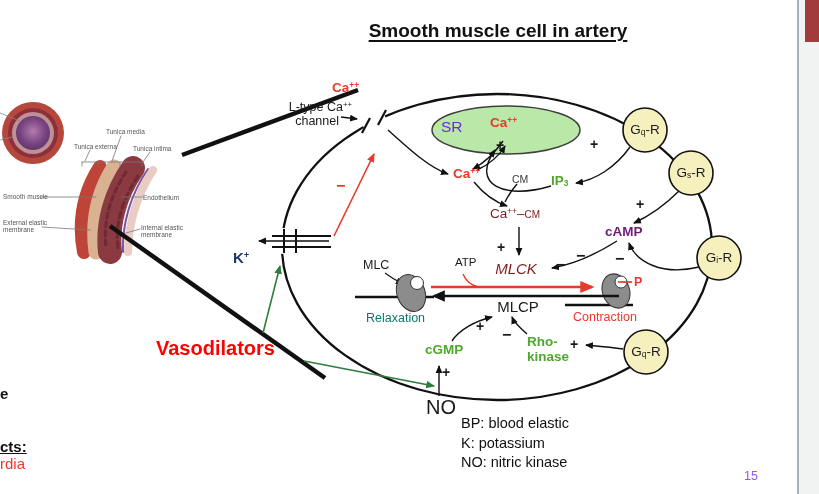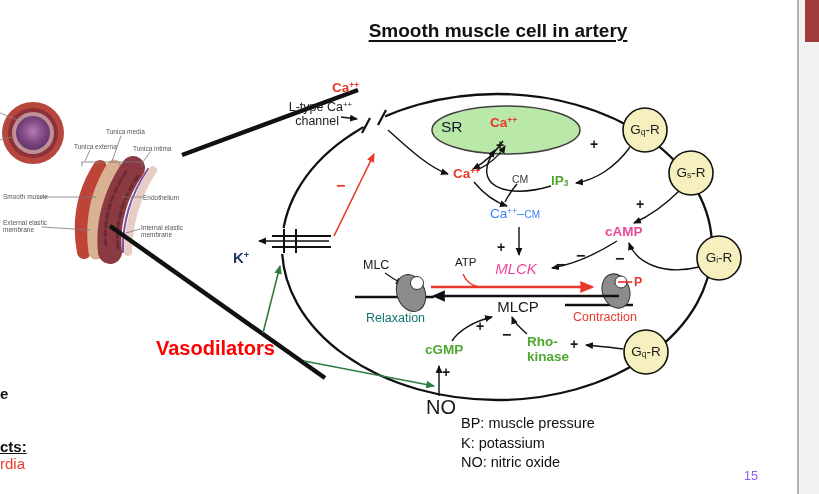--- a/index.html
+++ b/index.html
@@ -150,38 +150,38 @@
       <circle cx="646" cy="352" r="22"></circle>
     </g>
   </svg>
 
   <div id="title">Smooth muscle cell in artery</div>
 
   <div id="labels">
       <div class="lb" style="left: 332px; top: 80px; font-size: 13.5px; color: rgb(232, 57, 43); font-weight: 700;"><span>Ca</span><sup>++</sup></div>
       <div class="lb" style="left: 352px; top: 100px; font-size: 12.5px; color: rgb(26, 26, 26); transform: translateX(-100%);"><span>L-type Ca</span><sup>++</sup></div>
       <div class="lb" style="left: 339px; top: 114px; font-size: 12.5px; color: rgb(26, 26, 26); transform: translateX(-100%);"><span>channel</span></div>
-      <div class="lb" style="left: 441px; top: 118px; font-size: 15.5px; color: #0f172a;"><span>SR</span></div>
+      <div class="lb" style="left: 441px; top: 118px; font-size: 15.5px; color: #6d28d9;"><span>SR</span></div>
       <div class="lb" style="left: 490px; top: 115px; font-size: 13.5px; color: rgb(232, 57, 43); font-weight: 700;"><span>Ca</span><sup>++</sup></div>
       <div class="lb" style="left: 551px; top: 173px; font-size: 13.5px; color: rgb(78, 167, 46); font-weight: 700;"><span>IP</span><sub>3</sub></div>
       <div class="lb" style="left: 645px; top: 122px; font-size: 13.5px; color: rgb(26, 26, 26); transform: translateX(-50%);"><span>G</span><sub>q</sub><span>-R</span></div>
       <div class="lb" style="left: 691px; top: 165px; font-size: 13.5px; color: rgb(26, 26, 26); transform: translateX(-50%);"><span>G</span><sub>s</sub><span>-R</span></div>
       <div class="lb" style="left: 719px; top: 250px; font-size: 13.5px; color: rgb(26, 26, 26); transform: translateX(-50%);"><span>G</span><sub>i</sub><span>-R</span></div>
       <div class="lb" style="left: 646px; top: 344px; font-size: 13.5px; color: rgb(26, 26, 26); transform: translateX(-50%);"><span>G</span><sub>q</sub><span>-R</span></div>
       <div class="lb" style="left: 453px; top: 166px; font-size: 13.5px; color: rgb(232, 57, 43); font-weight: 700;"><span>Ca</span><sup>++</sup></div>
       <div class="lb" style="left: 512px; top: 174px; font-size: 10.5px; color: rgb(61, 61, 61);"><span>CM</span></div>
-      <div class="lb" style="left: 490px; top: 206px; font-size: 13.5px; color: #3b82f6;"><span>Ca</span><sup>++</sup><span>–</span><span class="sm">CM</span></div>
-      <div class="lb" style="left: 516px; top: 261px; font-size: 15px; color: #ec4899; font-style: italic; transform: translateX(-50%);"><span>MLCK</span></div>
+      <div class="lb" style="left: 490px; top: 206px; font-size: 13.5px; color: #7f1d1d;"><span>Ca</span><sup>++</sup><span>–</span><span class="sm">CM</span></div>
+      <div class="lb" style="left: 516px; top: 261px; font-size: 15px; color: #7f1d1d; font-style: italic; transform: translateX(-50%);"><span>MLCK</span></div>
       <div class="lb" style="left: 455px; top: 256px; font-size: 11.5px; color: rgb(26, 26, 26);"><span>ATP</span></div>
       <div class="lb" style="left: 363px; top: 258px; font-size: 12.5px; color: rgb(26, 26, 26);"><span>MLC</span></div>
       <div class="lb" style="left: 518px; top: 299px; font-size: 15px; color: rgb(26, 26, 26); transform: translateX(-50%);"><span>MLCP</span></div>
       <div class="lb" style="left: 366px; top: 311px; font-size: 12.5px; color: #0f766e;"><span>Relaxation</span></div>
       <div class="lb" style="left: 573px; top: 310px; font-size: 12.5px; color: rgb(232, 57, 43);"><span>Contraction</span></div>
       <div class="lb" style="left: 634px; top: 275px; font-size: 12.5px; color: rgb(232, 57, 43); font-weight: 700;"><span>P</span></div>
-      <div class="lb" style="left: 605px; top: 224px; font-size: 13.5px; color: #ec4899; font-weight: 700; text-align: center;"><span>cAMP</span></div>
+      <div class="lb" style="left: 605px; top: 224px; font-size: 13.5px; color: #701a75; font-weight: 700; text-align: center;"><span>cAMP</span></div>
       <div class="lb" style="left: 425px; top: 342px; font-size: 13.5px; color: rgb(78, 167, 46); font-weight: 700;"><span>cGMP</span></div>
       <div class="lb" style="left: 527px; top: 334px; font-size: 13.5px; color: rgb(78, 167, 46); font-weight: 700;"><span>Rho-
 kinase</span></div>
       <div class="lb" style="left: 426px; top: 396px; font-size: 20px; color: rgb(26, 26, 26);"><span>NO</span></div>
       <div class="lb" style="left: 233px; top: 250px; font-size: 15px; color: rgb(31, 56, 100); font-weight: 700;"><span>K</span><sup>+</sup></div>
       <div class="lb" style="left: 156px; top: 337px; font-size: 20px; color: rgb(254, 0, 0); font-weight: 700;"><span>Vasodilators</span></div>
     </div>
   <div id="artery-labels">
       <div class="lb" style="left: 106px; top: 128px; font-size: 6.5px; color: rgb(85, 85, 85);"><span>Tunica media</span></div>
       <div class="lb" style="left: 74px; top: 143px; font-size: 6.5px; color: rgb(85, 85, 85);"><span>Tunica externa</span></div>
@@ -202,23 +202,23 @@
       <div class="sign" style="left: 570px; top: 337px; font-size: 14px; color: rgb(26, 26, 26);">+</div>
       <div class="sign" style="left: 442px; top: 365px; font-size: 14px; color: rgb(26, 26, 26);">+</div>
       <div class="sign" style="left: 556px; top: 257px; font-size: 16px; color: rgb(26, 26, 26);">−</div>
       <div class="sign" style="left: 576px; top: 248px; font-size: 16px; color: rgb(26, 26, 26);">−</div>
       <div class="sign" style="left: 615px; top: 251px; font-size: 16px; color: rgb(26, 26, 26);">−</div>
       <div class="sign" style="left: 502px; top: 327px; font-size: 16px; color: rgb(26, 26, 26);">−</div>
       <div class="sign" style="left: 336px; top: 178px; font-size: 16px; color: rgb(232, 57, 43);">−</div>
     </div>
 
   <div id="legend">
-    <div>BP: muscle pressure</div>
+    <div>BP: blood elastic</div>
     <div>K: potassium</div>
-    <div>NO: nitric oxide</div>
+    <div>NO: nitric kinase</div>
   </div>
 
   <div id="pagenum">15</div>
 
   <div class="cut" id="cut1" style="top:385px;">e</div>
   <div class="cut" id="cut2" style="top:438px;text-decoration:underline;">cts:</div>
   <div class="cut" id="cut3" style="top:455px;text-align:center;">rdia</div>
 
   <div id="divider"></div>
   <div id="track"></div>

